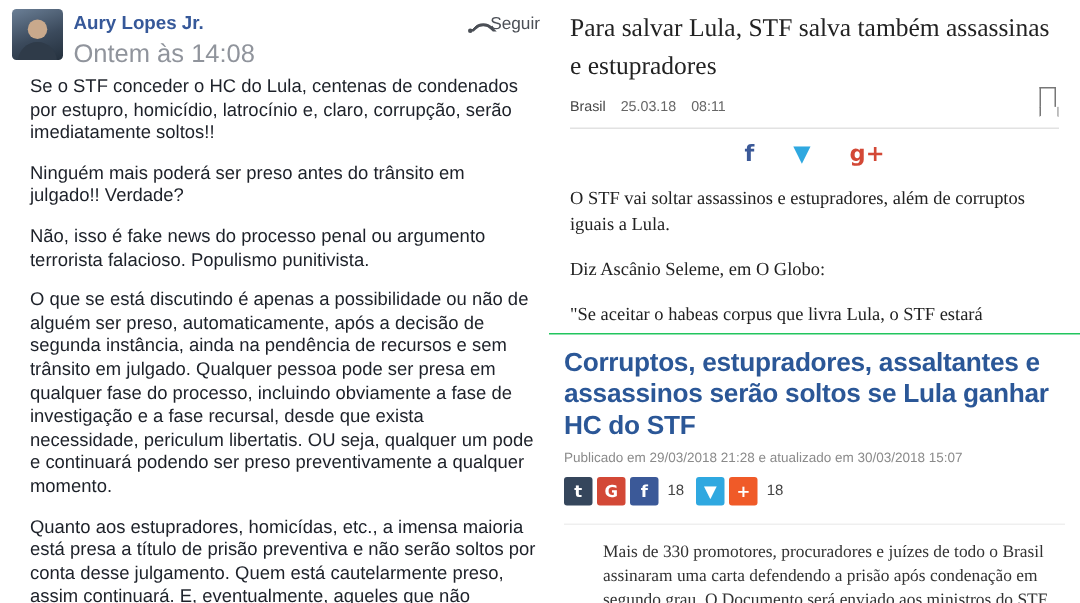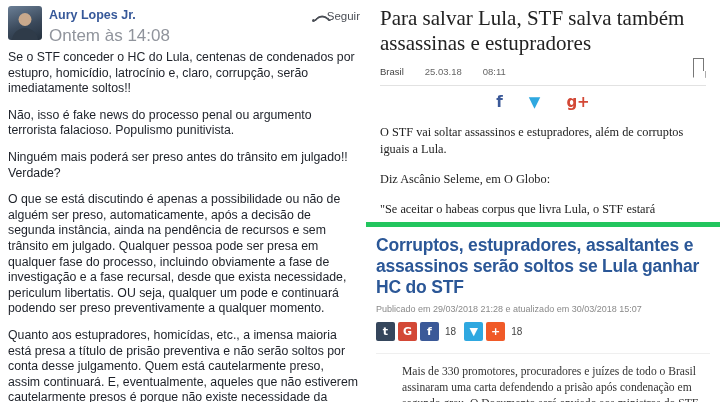--- a/index.html
+++ b/index.html
@@ -94,21 +94,21 @@
     transform: rotate(45deg);
     transform-origin: left bottom;
   }
   .post-body {
     padding: 2px 8px 0 8px;
     font-size: 12.3px;
     line-height: 15.6px;
     color: #1d2129;
     text-align: left;
   }
-  .post-body p { margin: 0 0 11px 0; }
+  .post-body p { margin: 0 0 11px 12px; }
   .post-body p:first-child { margin-top: 2px; }
 
   
   .right-panel {
     position: absolute;
     left: 366px; top: 0;
     width: 354px; height: 402px;
     background: #ffffff;
     overflow: hidden;
   }
@@ -116,33 +116,33 @@
   
   .art1 {
     position: absolute;
     left: 0; top: 0;
     width: 354px; height: 222px;
     background: #ffffff;
     padding: 6px 14px 0 14px;
   }
   .art1-title {
     font-family: "Liberation Serif", serif;
-    font-size: 21px;
+    font-size: 17px;
     line-height: 25px;
     color: #222222;
     font-weight: normal;
     margin: 0;
   }
   .art1-byline {
     margin-top: 10px;
     font-size: 9.5px;
     color: #666666;
     display: flex;
     align-items: baseline;
-    gap: 21px;
+    gap: 10px;
   }
   .art1-byline .label { color: #444; }
   .bookmark-icon {
     position: absolute;
     right: 16px; top: 58px;
     width: 11px; height: 14px;
     border: 1.4px solid #777;
     border-bottom: none;
   }
   .bookmark-icon::after {
@@ -196,21 +196,21 @@
     line-height: 17.5px;
     color: #222;
   }
 
   
   .art2 {
     position: absolute;
     left: 0; top: 222px;
     width: 354px; height: 140px;
     background: #ffffff;
-    border-top: 5px solid #22c55e;
+    border-top: 1px solid #22c55e;
     padding: 8px 10px 0 10px;
   }
   .art2-title {
     font-family: "Liberation Sans", sans-serif;
     font-size: 17.5px;
     line-height: 21px;
     font-weight: bold;
     color: #2b5797;
     margin: 0;
     letter-spacing: -0.2px;
@@ -265,22 +265,22 @@
       <div class="post-author">Aury Lopes Jr.</div>
       <div class="post-meta">Ontem às 14:08</div>
       <div class="follow-btn">
         <span class="rss-icon"></span>
         <span>Seguir</span>
       </div>
     </div>
 
     <div class="post-body">
       <p>Se o STF conceder o HC do Lula, centenas de condenados por estupro, homicídio, latrocínio e, claro, corrupção, serão imediatamente soltos!!</p>
+      <p>Ninguém mais poderá ser preso antes do trânsito em julgado!! Verdade?</p>
       <p>Não, isso é fake news do processo penal ou argumento terrorista falacioso. Populismo punitivista.</p>
-      <p>Ninguém mais poderá ser preso antes do trânsito em julgado!! Verdade?</p>
       <p>O que se está discutindo é apenas a possibilidade ou não de alguém ser preso, automaticamente, após a decisão de segunda instância, ainda na pendência de recursos e sem trânsito em julgado. Qualquer pessoa pode ser presa em qualquer fase do processo, incluindo obviamente a fase de investigação e a fase recursal, desde que exista necessidade, periculum libertatis. OU seja, qualquer um pode e continuará podendo ser preso preventivamente a qualquer momento.</p>
       <p>Quanto aos estupradores, homicídas, etc., a imensa maioria está presa a título de prisão preventiva e não serão soltos por conta desse julgamento. Quem está cautelarmente preso, assim continuará. E, eventualmente, aqueles que não estiverem cautelarmente presos é porque não existe necessidade da prisão cautelar, porque não representam qualquer perigo para o processo ou para a aplicação da lei penal. Estavam em liberdade e assim devem permanecer até o trânsito em julgado.</p>
 
     </div>
   </div>
 
   <div class="right-panel">
 
     <div class="art1">
       <h1 class="art1-title">Para salvar Lula, STF salva também assassinas e estupradores</h1>

